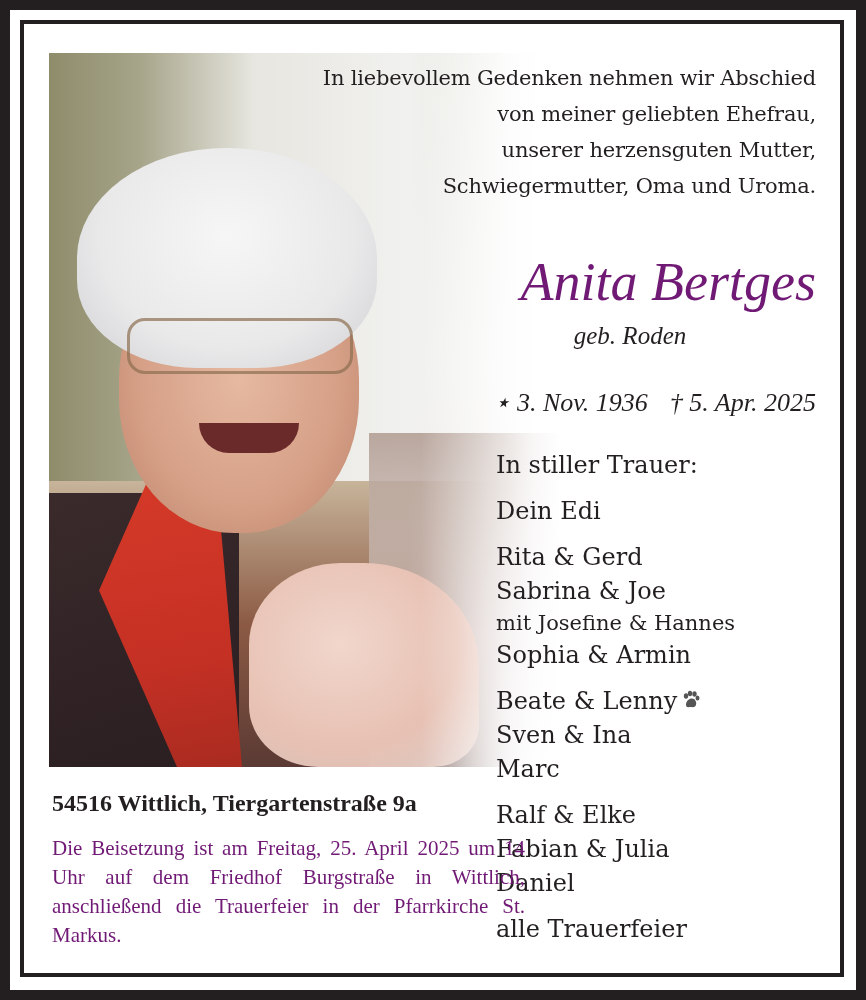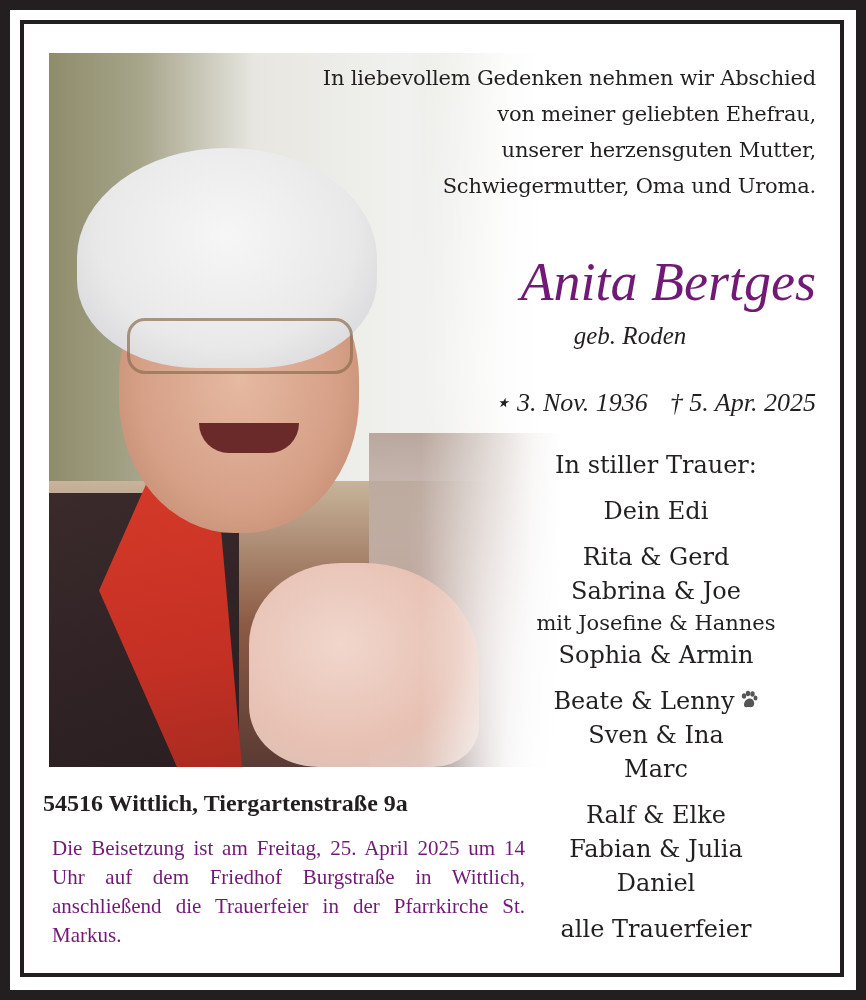--- a/index.html
+++ b/index.html
@@ -86,30 +86,30 @@
     }
     .dates {
       position: absolute; right: 50px; top: 365px; width: 420px; text-align: right;
       font-family: "Liberation Serif", serif; font-style: italic; font-size: 26px; color: #231f20;
       white-space: nowrap;
       margin-top: 22px;
     }
     .dates .gap { display: inline-block; width: 22px; }
 
     .mourners {
-      position: absolute; right: 50px; top: 448px; width: 320px; text-align: center;
+      position: absolute; right: 50px; top: 448px; width: 320px; text-align: left;
       font-size: 24px; line-height: 34px;
     }
     .mourners .group { margin-bottom: 12px; }
     .mourners .line { white-space: nowrap; }
     .mourners .small { font-size: 21px; line-height: 30px; }
     .paw { display: inline-block; width: 20px; height: 20px; vertical-align: -1px; margin-left: 4px; }
 
     .address {
-      position: absolute; left: 43px; top: 790px; width: 480px;
+      position: absolute; left: 52px; top: 790px; width: 480px;
       font-family: "Liberation Serif", serif; font-weight: bold; font-size: 24px; color: #231f20;
       white-space: nowrap;
     }
     .funeral {
       position: absolute; left: 52px; top: 834px; width: 473px;
       font-family: "Liberation Serif", serif; font-size: 21px; line-height: 29px; color: #701a75;
       text-align: justify;
     }
   </style>
 </head>

